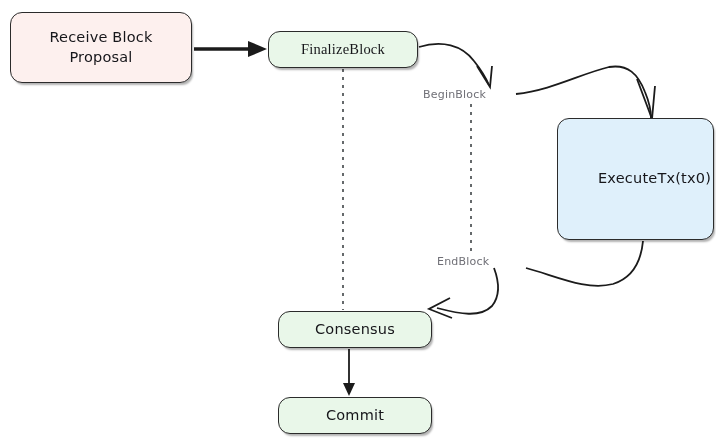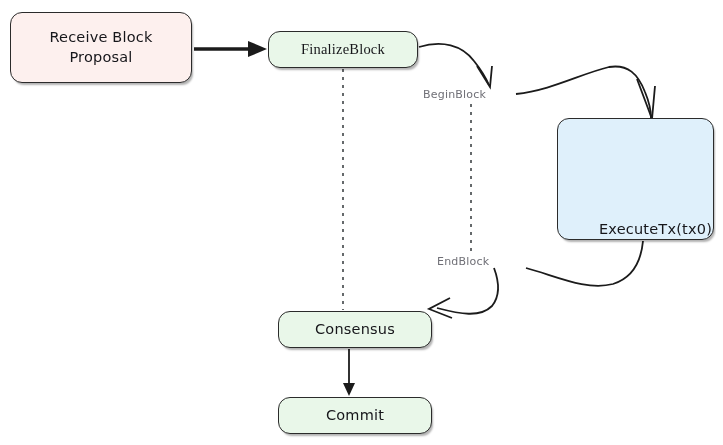--- a/index.html
+++ b/index.html
@@ -39,21 +39,21 @@
     box-shadow: 2px 3px 2px -1px rgba(0,0,0,0.30);
     z-index: 3;
   }
   .node-pink  { background: #fdf0ee; }
   .node-green { background: #e9f7e9; }
   .node-blue  { background: #dff0fb; }
 
   #node-receive   { left: 10px;  top: 12px;  width: 182px; height: 71px; }
   #node-finalize  { left: 268px; top: 31px;  width: 150px; height: 37px; font-family: Liberation Serif, serif; }
   #node-execute   { left: 557px; top: 118px; width: 157px; height: 122px;
-                    flex-direction: column; justify-content: flex-end; padding-left: 40px; }
+                    flex-direction: row; justify-content: space-between; padding-left: 40px; }
   #node-consensus { left: 278px; top: 311px; width: 154px; height: 37px; }
   #node-commit    { left: 278px; top: 397px; width: 154px; height: 37px; }
 
   .exec-line { display: block; }
 
   .edge-label {
     position: absolute;
     color: #6f6f76;
     font-size: 11px;
     letter-spacing: 0.2px;

